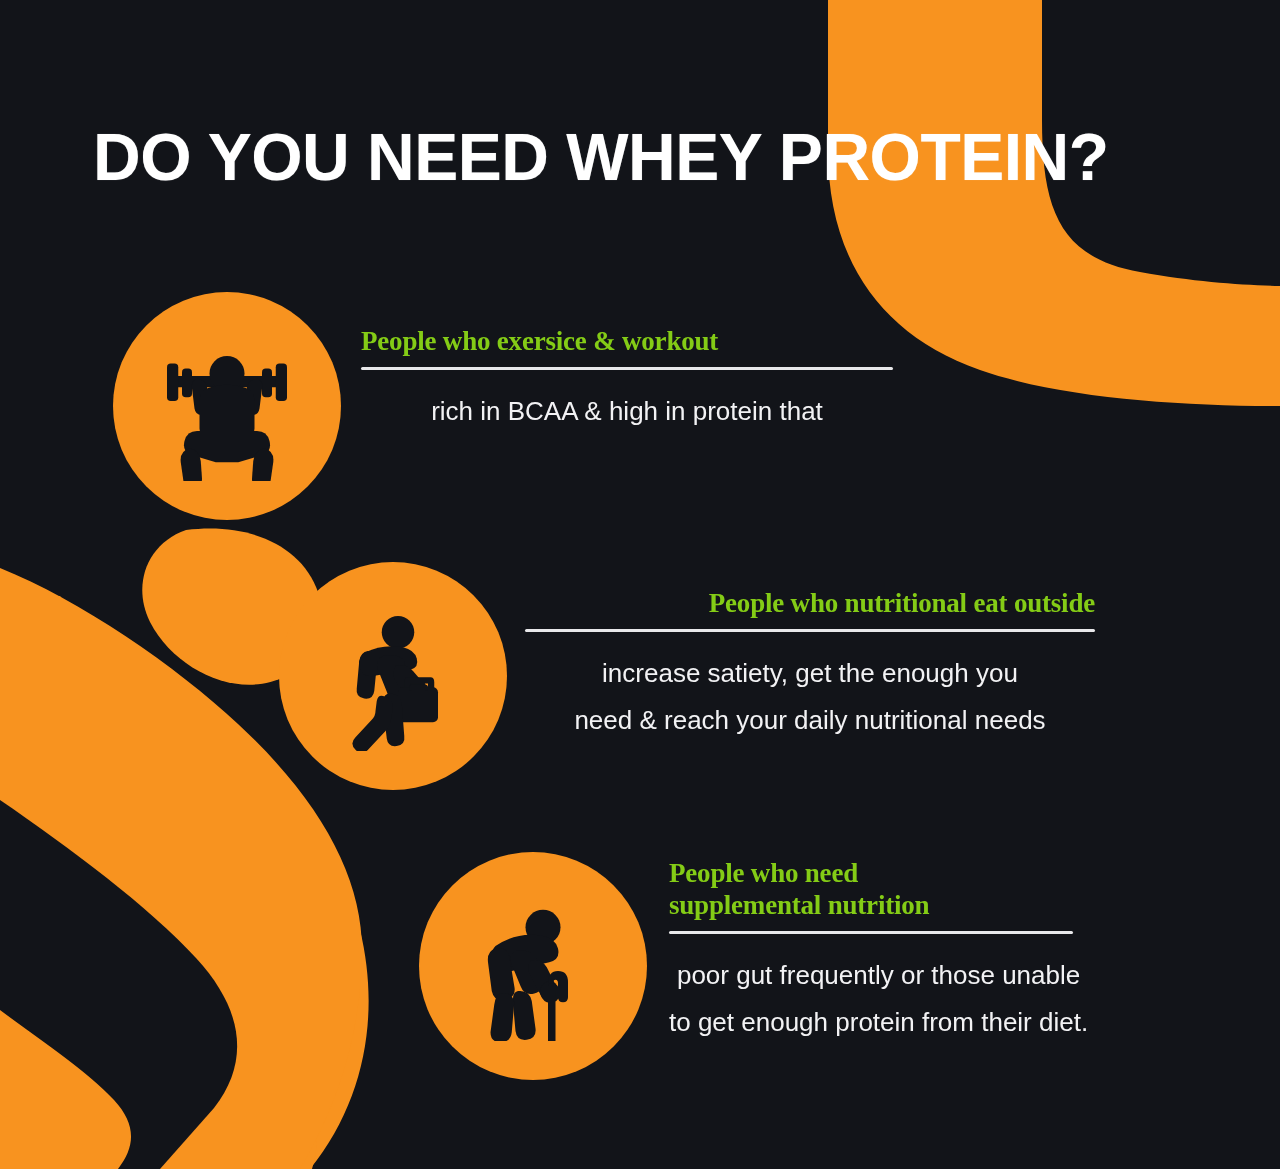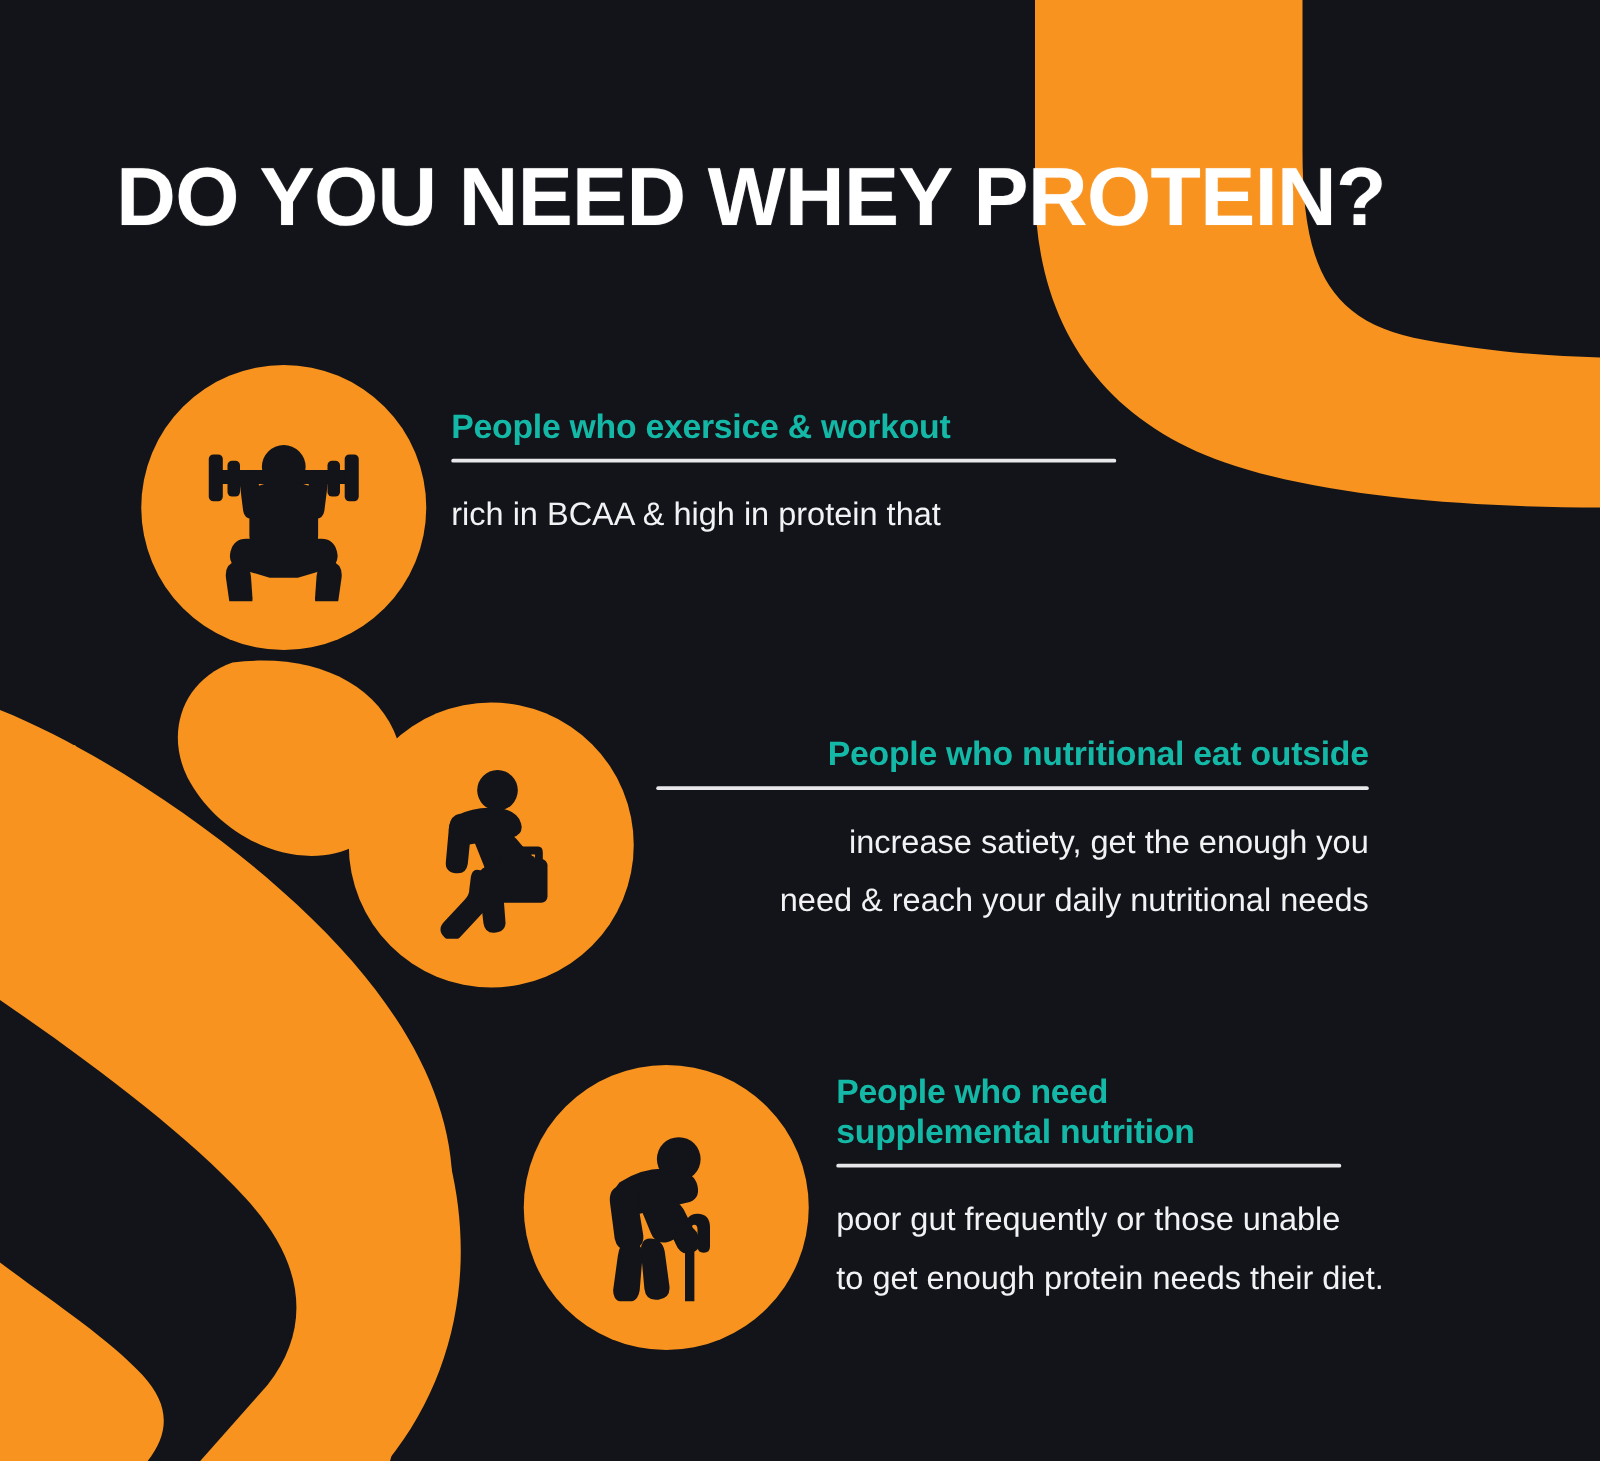--- a/index.html
+++ b/index.html
@@ -66,42 +66,44 @@
   .block-text {
     padding-top:34px;
   }
   #block-0 .block-text { margin-left:20px; }
   #block-1 .block-text { margin-left:18px; padding-top:26px; text-align:right; }
   #block-2 .block-text { margin-left:22px; padding-top:6px; }
 
   .block-heading {
     font-size:27px;
     font-weight:bold;
-    color:#14b8a6;
+    color:#84cc16;
     line-height:1.18;
     letter-spacing:-0.2px;
     white-space:nowrap;
     padding-bottom:9px;
+    font-family:Liberation Serif, serif;
   }
   .heading-rule {
     height:3px;
     background:#e8e8ea;
     border-radius:2px;
     margin-bottom:18px;
   }
   #block-0 .heading-rule { width:532px; }
   #block-1 .heading-rule { width:570px; }
   #block-2 .heading-rule { width:404px; }
 
   .block-desc-line {
     font-size:26px;
     color:#f2f2f4;
     line-height:1.82;
     white-space:nowrap;
     font-weight:400;
+    text-align:center;
   }
   #block-1 .block-desc { text-align:right; }
   #block-2 .block-desc { text-align:left; }
 </style>
 </head>
 <body>
 
 <div id="poster">
 
   <svg id="bg-shapes" viewBox="0 0 1280 1169" width="1280" height="1169" aria-hidden="true">
@@ -271,18 +273,18 @@
           <path d="M34 82 q9 -2 11 7 l-2 24 q-1 8 -9 8 q-8 0 -8 -8 l3 -22 q1 -8 5 -9z"></path>
         </g>
       </svg>
     </div>
     <div class="block-text">
       <div class="block-heading" style="padding-bottom:0">People who need</div>
       <div class="block-heading">supplemental nutrition</div>
       <div class="heading-rule"></div>
       <div class="block-desc">
         <div class="block-desc-line">poor gut frequently or those unable</div>
-        <div class="block-desc-line">to get enough protein needs their diet.</div>
+        <div class="block-desc-line">to get enough protein from their diet.</div>
       </div>
     </div>
   </div>
 
 </div>
 
 </body></html>

